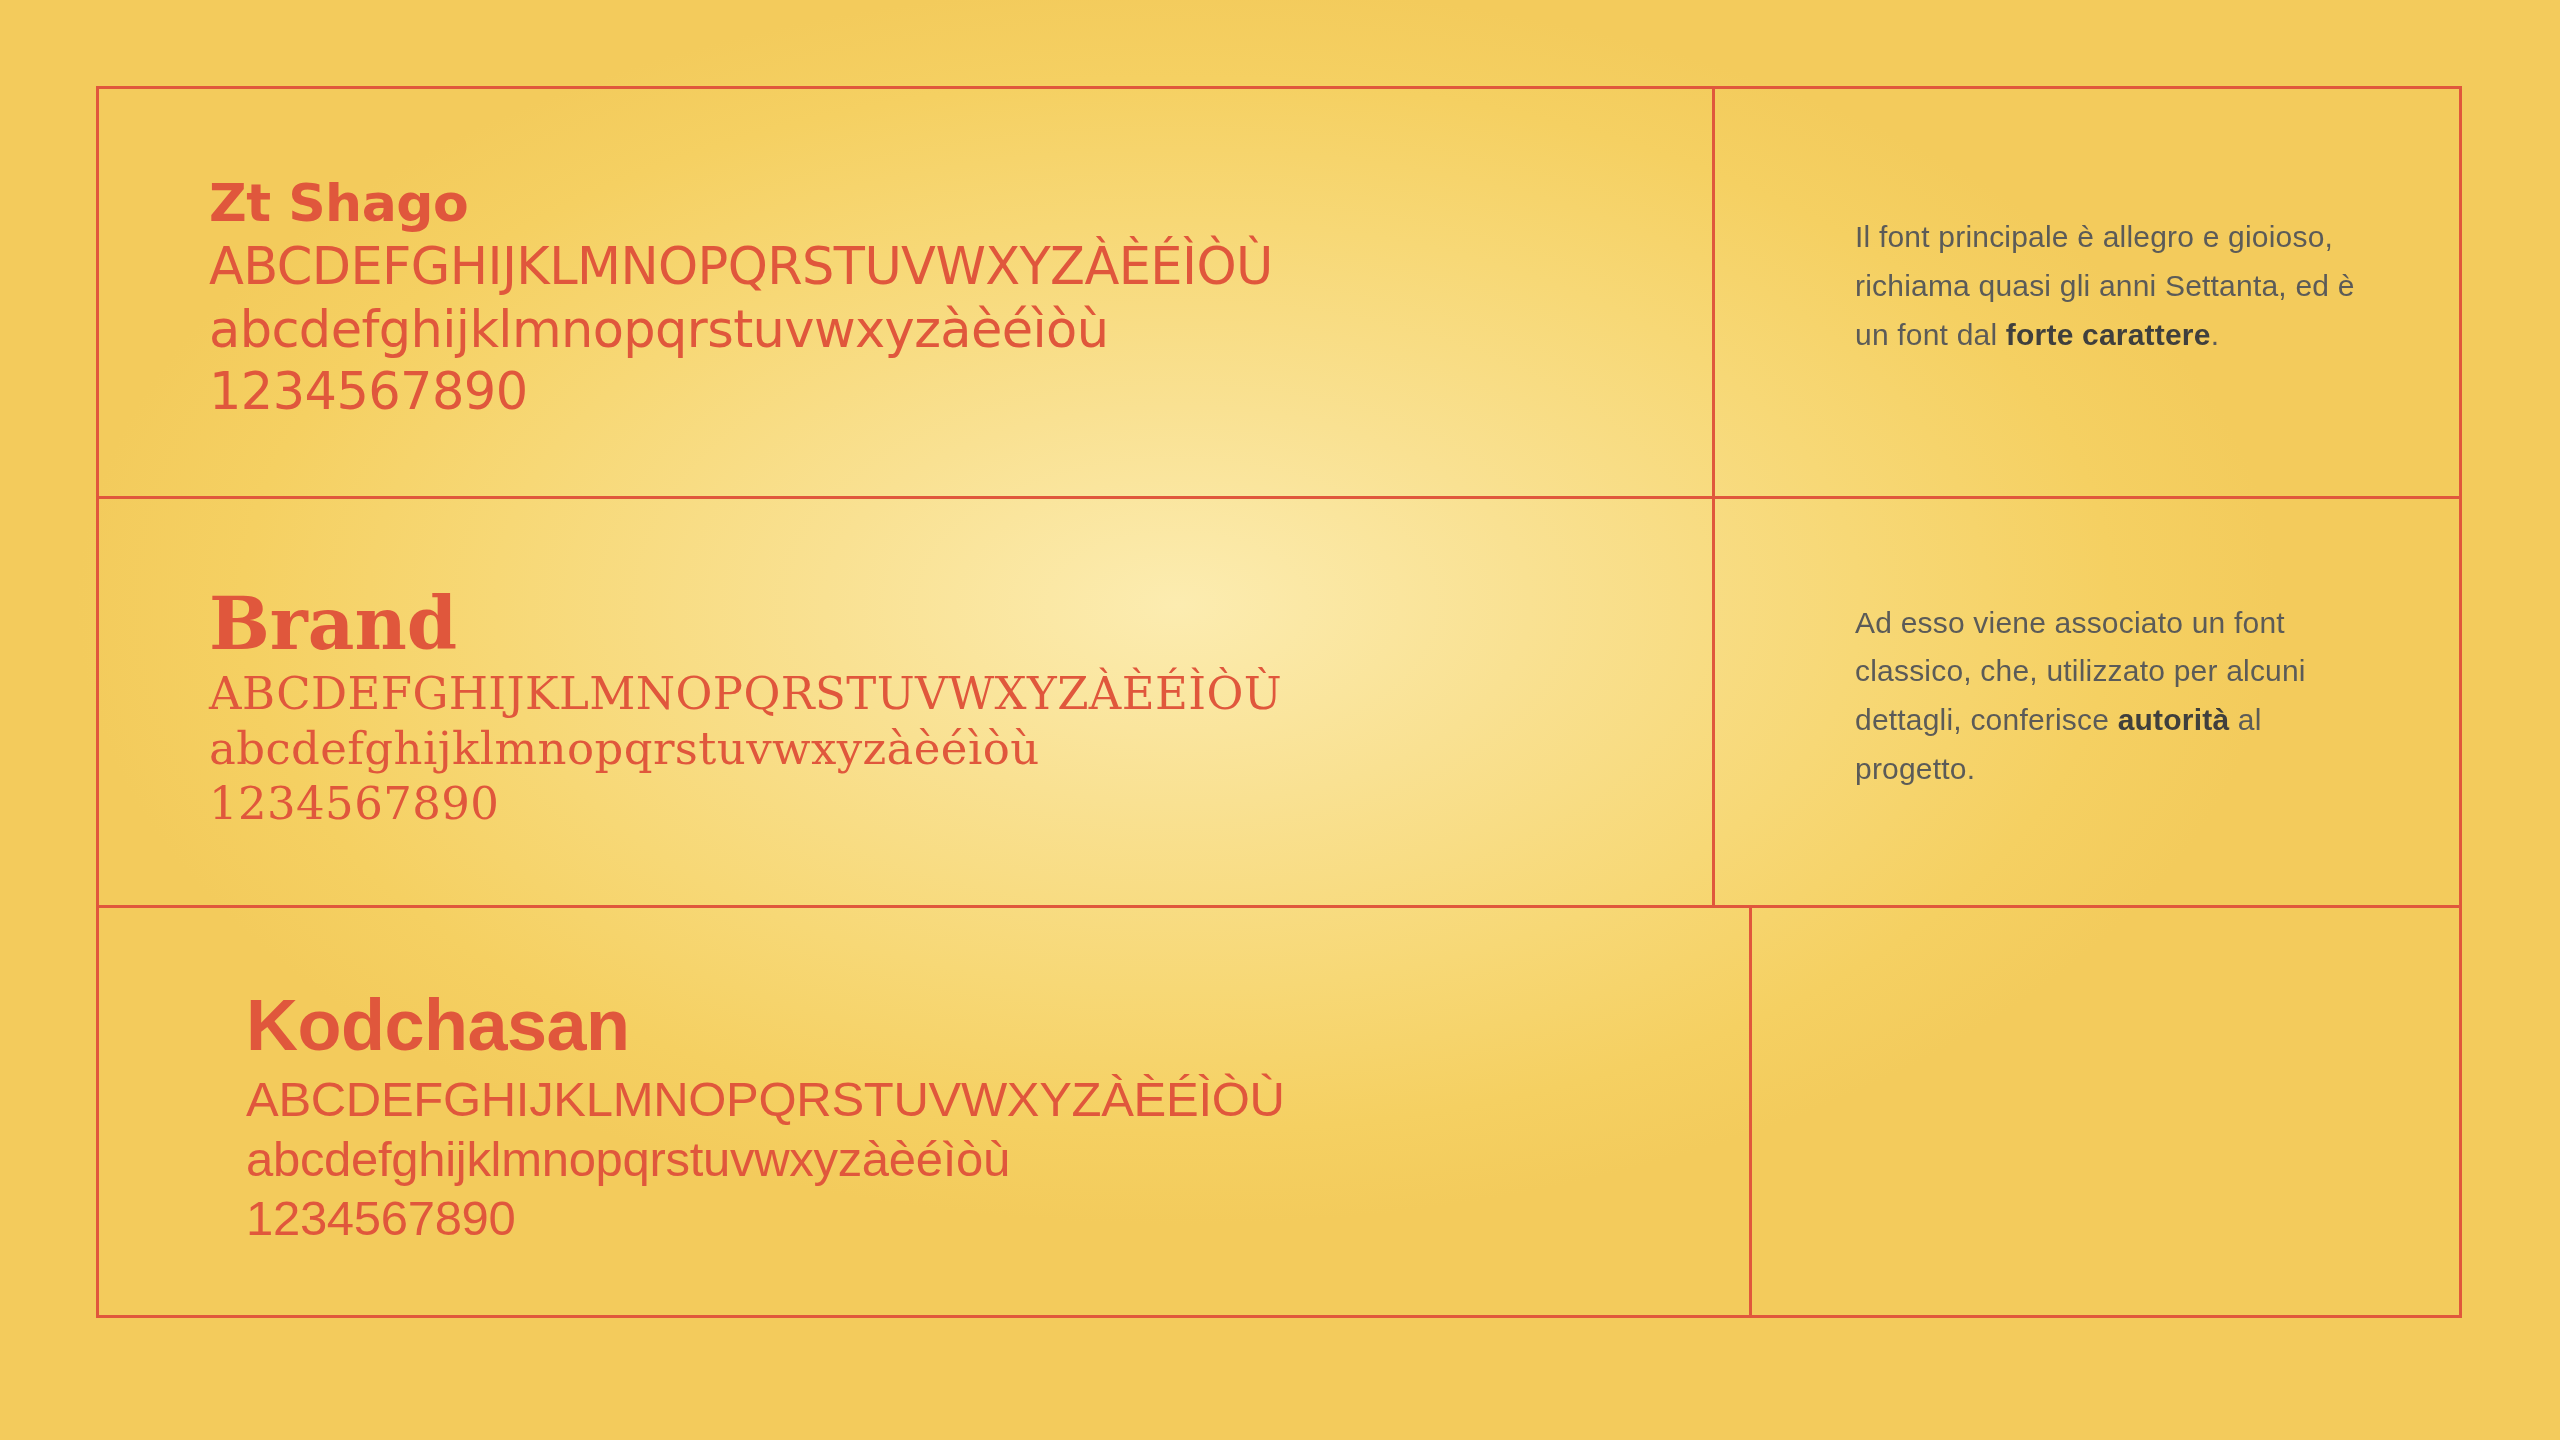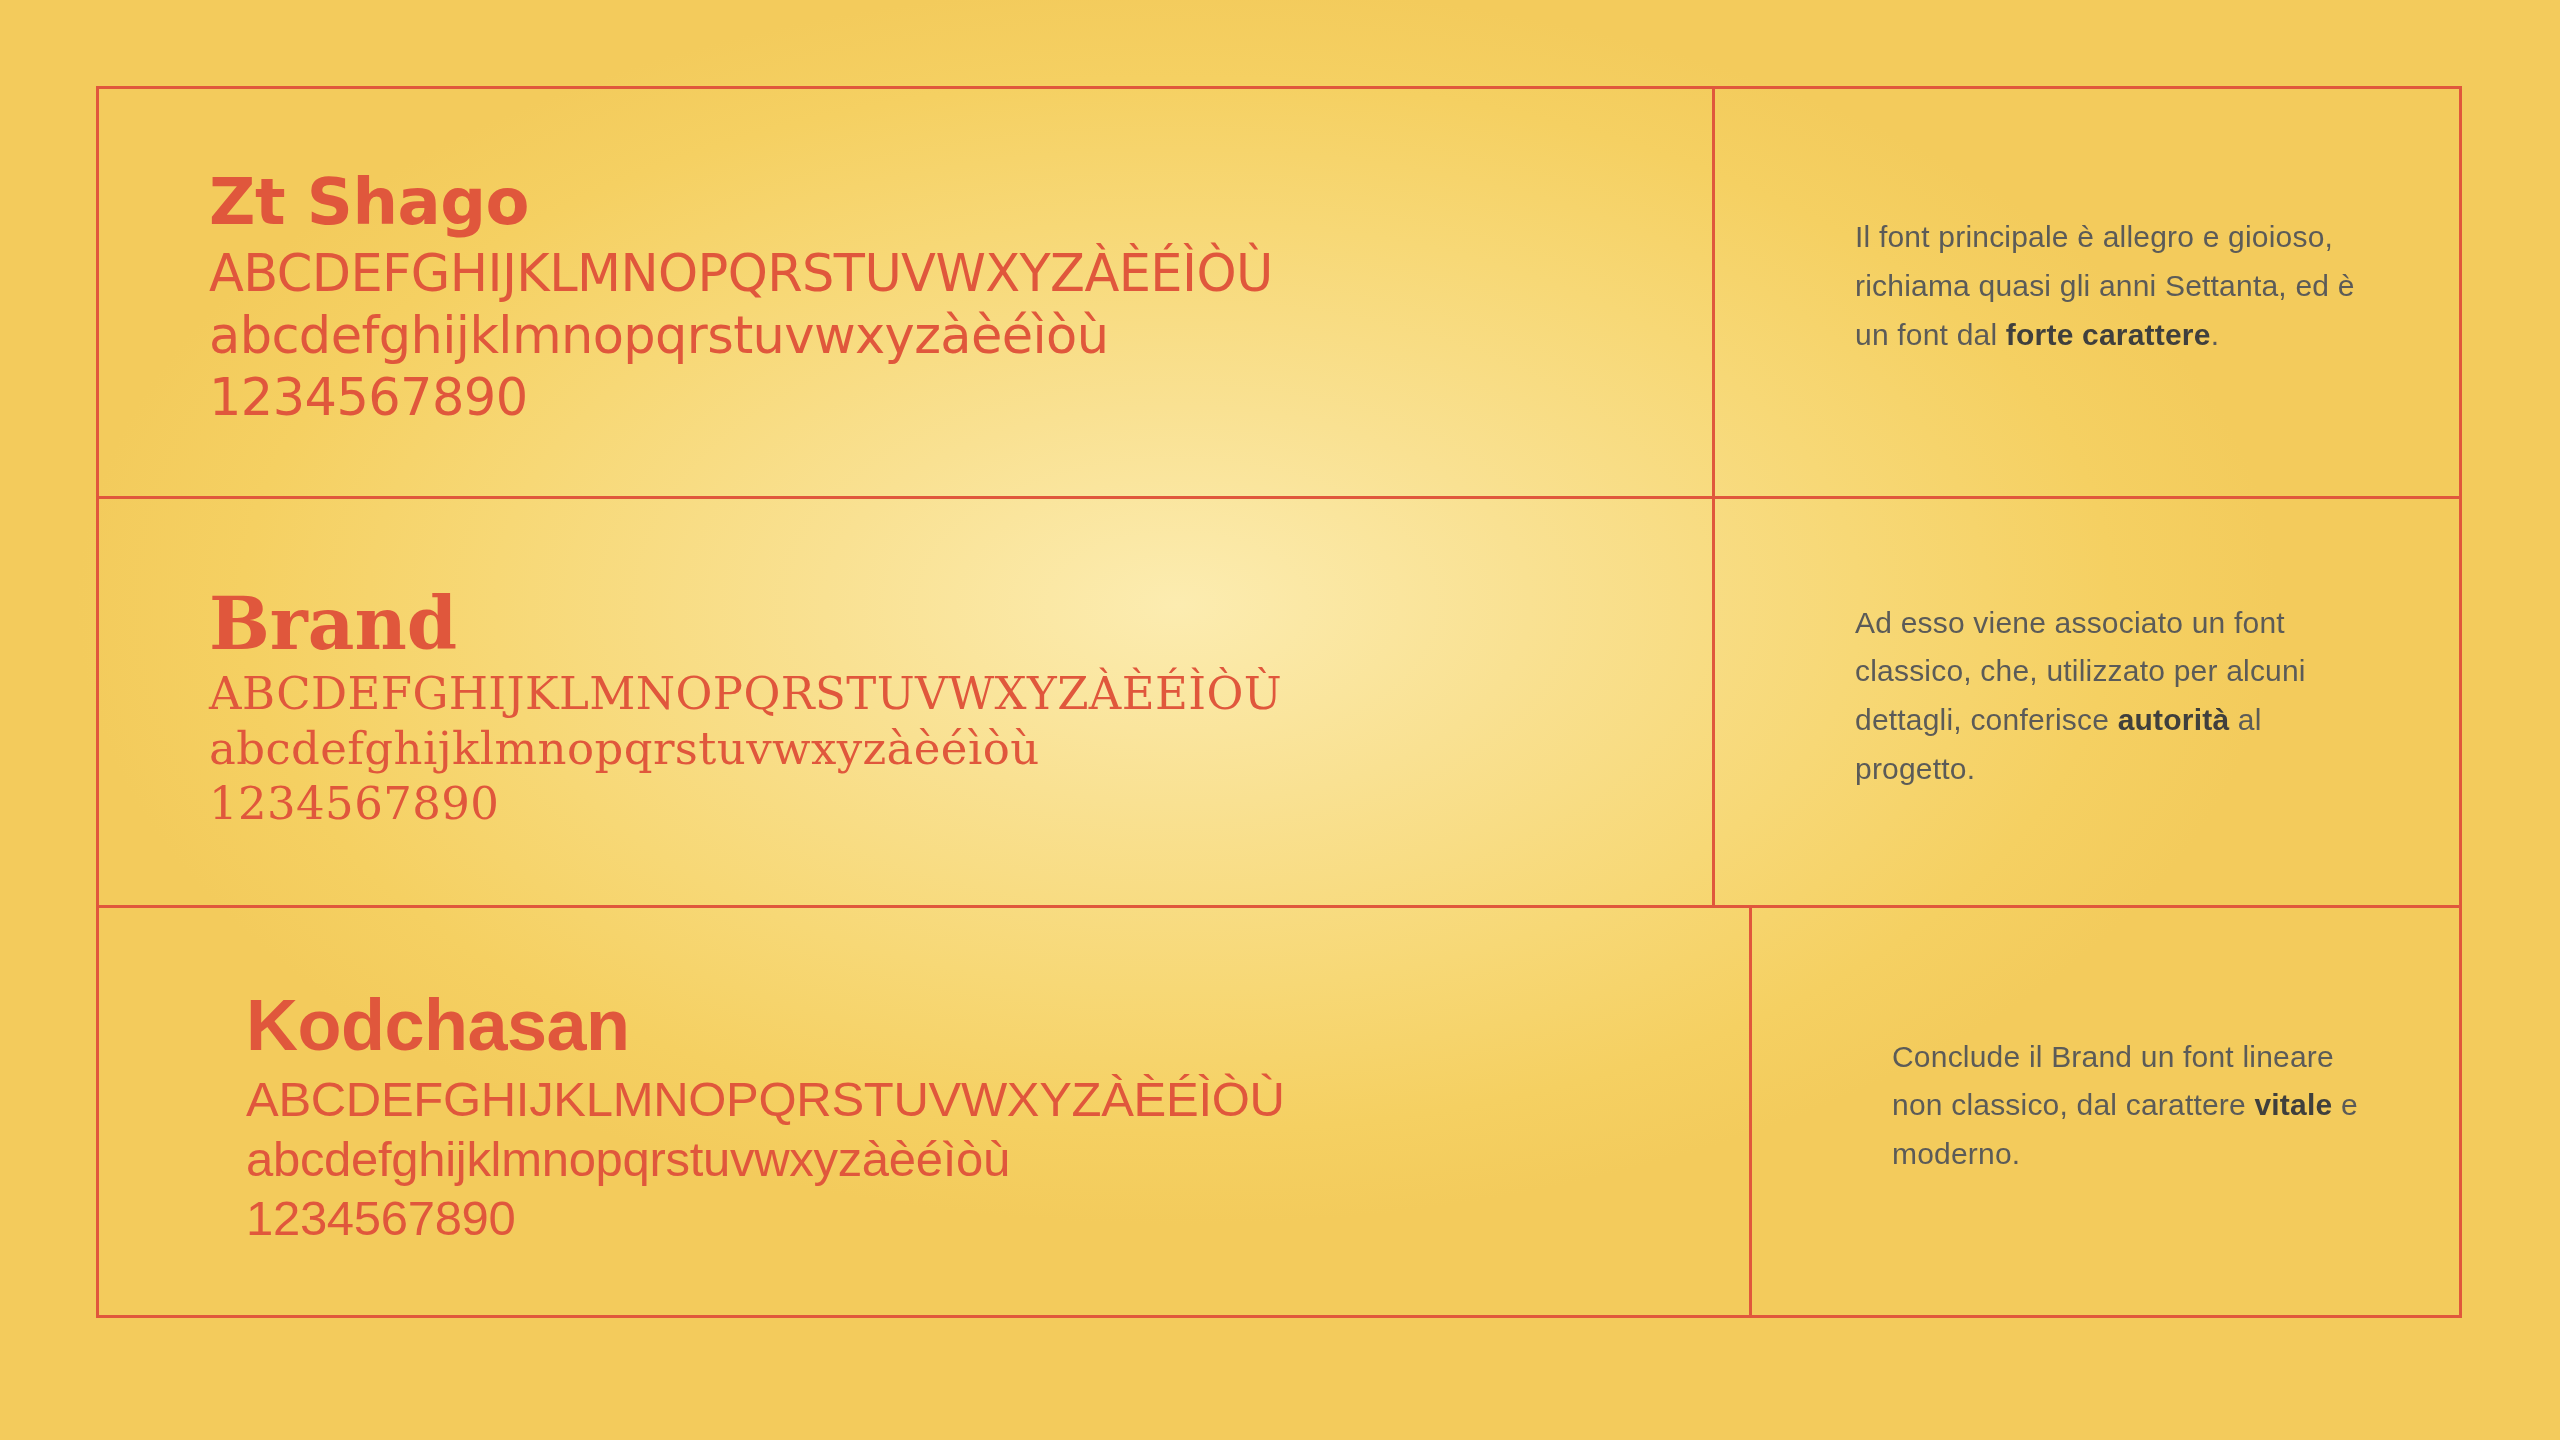--- a/index.html
+++ b/index.html
@@ -89,21 +89,21 @@
     color: #e0573c;
     margin: 0;
     line-height: 1.22;
     white-space: nowrap;
   }
 
   
   .r1 .fname {
     font-family: "DejaVu Sans", sans-serif;
     font-weight: 700;
-    font-size: 64px;
+    font-size: 52px;
     letter-spacing: -0.5px;
   }
   .r1 .glyphs {
     font-family: "DejaVu Sans", sans-serif;
     font-weight: 400;
     font-size: 51px;
     letter-spacing: -0.6px;
   }
   .r1 .g-num {
     font-size: 51px;
@@ -173,19 +173,16 @@
       </div>
     </div>
 
     <div class="row r3">
       <div class="specimen">
         <div class="fname">Kodchasan</div>
         <div class="glyphs">ABCDEFGHIJKLMNOPQRSTUVWXYZÀÈÉÌÒÙ</div>
         <div class="glyphs">abcdefghijklmnopqrstuvwxyzàèéìòù</div>
         <div class="glyphs g-num">1234567890</div>
       </div>
-      <div class="desc">
-        <p><span>Conclude il Brand un font lineare non classico, dal carattere </span><b>vitale</b><span> e moderno.</span></p>
-      </div>
     </div>
 
   </div>
 </div>
 
 </body></html>

